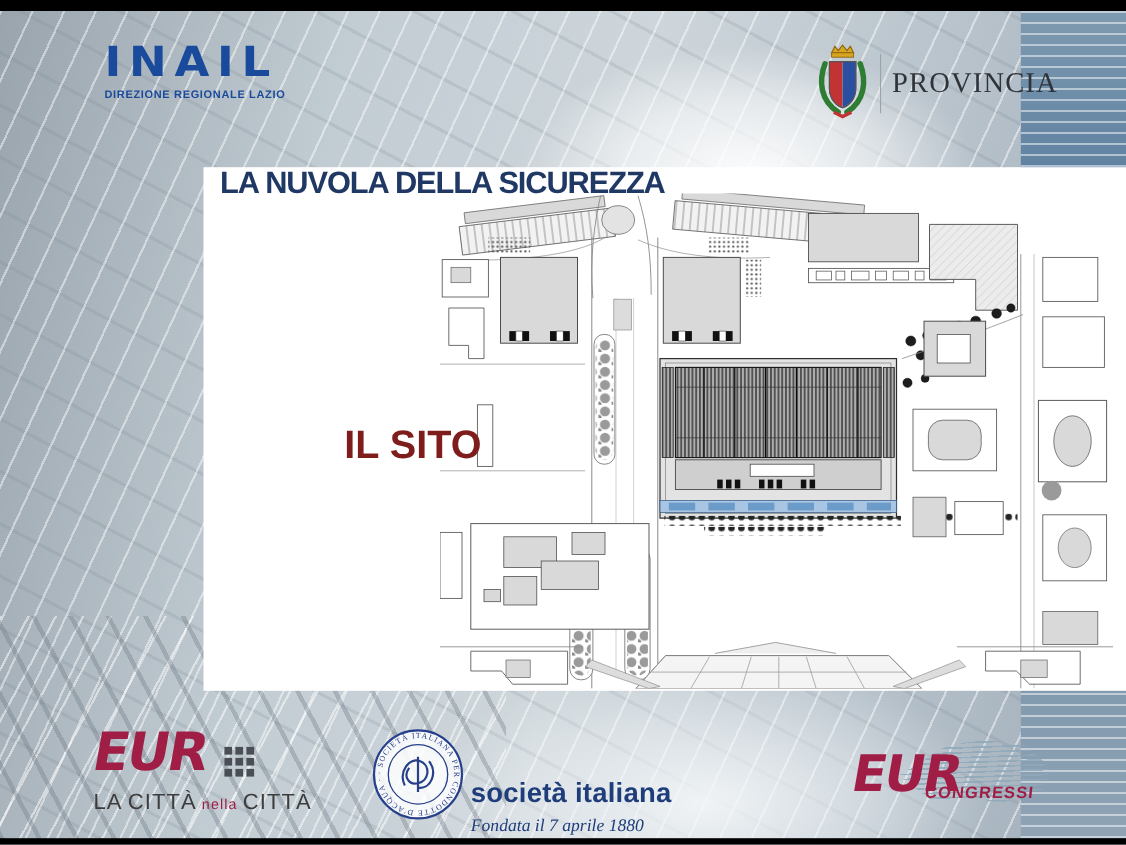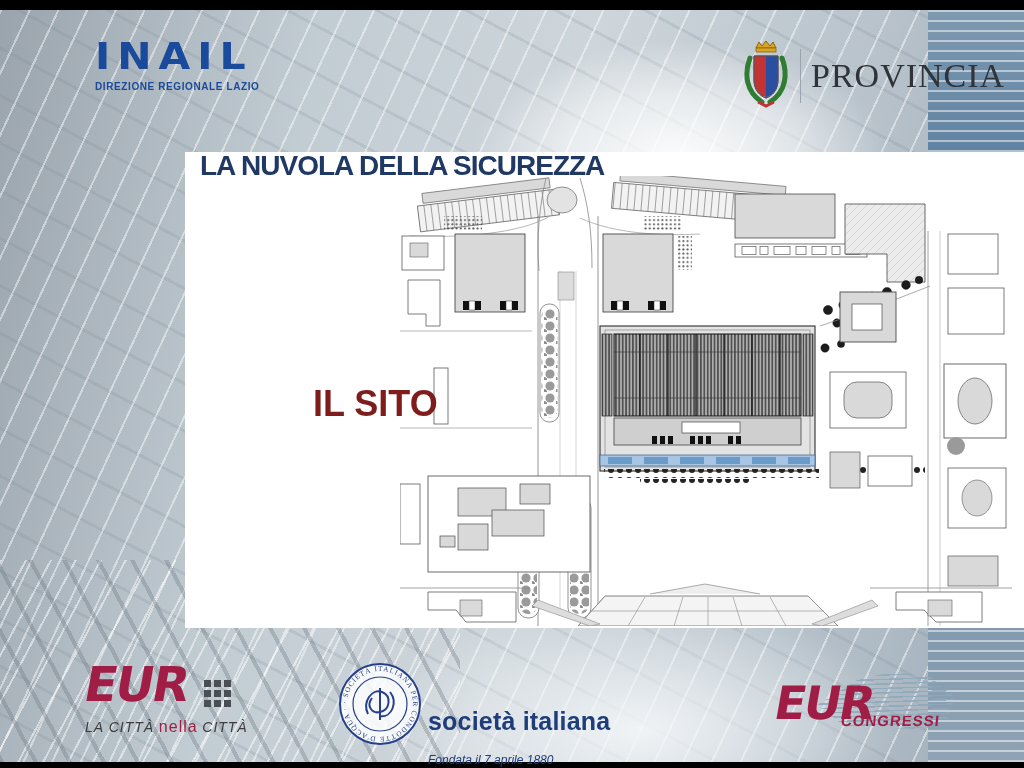--- a/index.html
+++ b/index.html
@@ -56,40 +56,40 @@
   .map-wrap{position:absolute;left:400px;top:176px;width:612px;height:450px;z-index:4;background:#fff;}
 
   
   .inail{position:absolute;left:95px;top:36px;z-index:7;color:#1a4a9b;}
   .inail .word{font-size:41px;font-weight:800;letter-spacing:7px;line-height:1;
     font-family:"DejaVu Sans",sans-serif;transform:scaleY(.92);}
   .inail .sub{font-size:10px;font-weight:bold;letter-spacing:.6px;margin-top:4px;}
   .provincia{position:absolute;left:740px;top:40px;z-index:7;display:flex;align-items:center;}
   .provincia .crest{width:52px;height:72px;}
   .provincia .sep{width:1px;height:54px;background:#9aa4ae;margin:0 10px 0 8px;}
-  .provincia .name{font-family:"Liberation Serif",serif;font-size:34px;color:#30343a;
+  .provincia .name{font-family:"Liberation Serif",serif;font-size:26px;color:#30343a;
     letter-spacing:1px;line-height:1.12;}
 
   
   .eur-city{position:absolute;left:85px;top:660px;z-index:7;width:170px;}
   .eur-word{font-family:"DejaVu Sans",sans-serif;font-weight:800;color:#a01d45;
     font-size:48px;line-height:1;transform:skewX(-10deg);display:inline-block;letter-spacing:-2px;}
   .eur-dots{display:inline-grid;grid-template-columns:repeat(3,7px);grid-auto-rows:7px;
     gap:3px;margin-left:12px;vertical-align:14px;}
   .eur-dots span{background:#4a4f55;}
   .eur-tagline{margin-top:10px;font-size:13px;color:#3c3c3c;letter-spacing:1px;
     font-variant:small-caps;white-space:nowrap;}
-  .eur-tagline .caps{font-size:14px;font-style:italic;}
-  .eur-tagline .nella{color:#a01d45;text-transform:lowercase;font-variant:normal;font-size:16px;}
+  .eur-tagline .caps{font-size:20px;}
+  .eur-tagline .nella{color:#a01d45;text-transform:lowercase;font-variant:normal;font-size:13px;}
 
   .seal{position:absolute;left:338px;top:662px;z-index:7;}
   .condotte{position:absolute;left:428px;top:668px;z-index:7;color:#1e3d7a;}
   .condotte .l1,.condotte .l2{font-size:25px;font-weight:bold;line-height:1.08;letter-spacing:.2px;margin-top:40px;}
   .condotte .spa{font-size:13px;font-weight:bold;margin-left:8px;}
-  .condotte .founded{font-family:Liberation Sans, sans-serif;font-style:italic;font-size:12px;margin-top:18px;}
+  .condotte .founded{font-family:Liberation Serif, serif;font-style:italic;font-size:16px;margin-top:7px;}
 
   .eur-congressi{position:absolute;left:775px;top:672px;z-index:7;width:180px;height:80px;}
   .eur-congressi .cloud{
     position:absolute;left:42px;top:0px;width:138px;height:60px;
     background:repeating-linear-gradient(178deg,#8fa8ba 0 1.5px,rgba(255,255,255,0) 1.5px 4.5px);
     clip-path:polygon(0 55%,30% 12%,55% 0,82% 8%,100% 42%,94% 80%,70% 95%,20% 90%);
     opacity:.85;
   }
   .eur-congressi .eur-word{position:absolute;left:0;top:8px;font-size:46px;}
   .eur-congressi .label{

